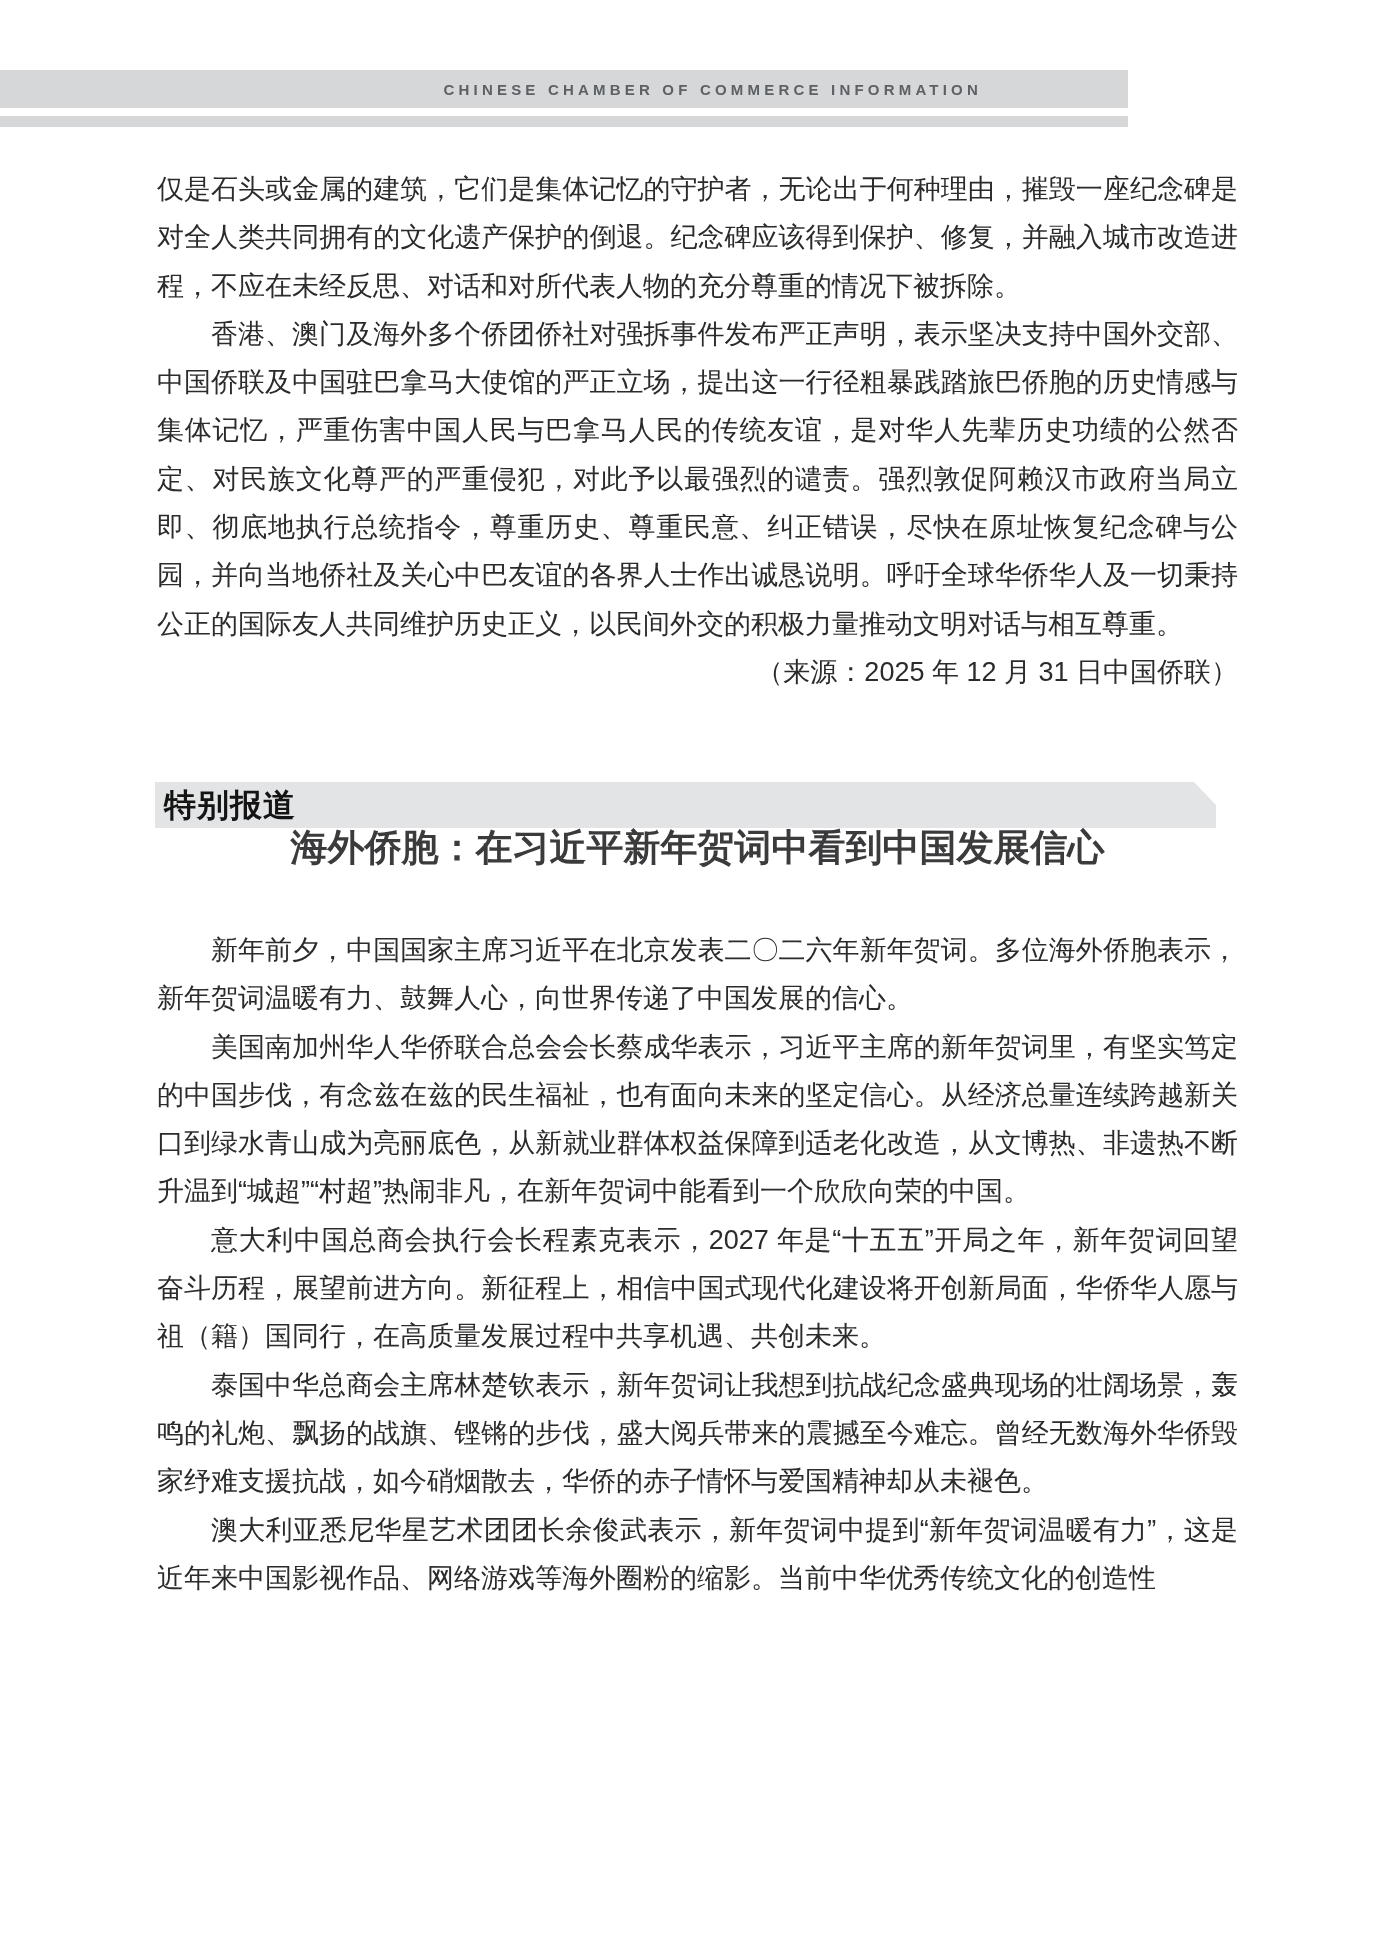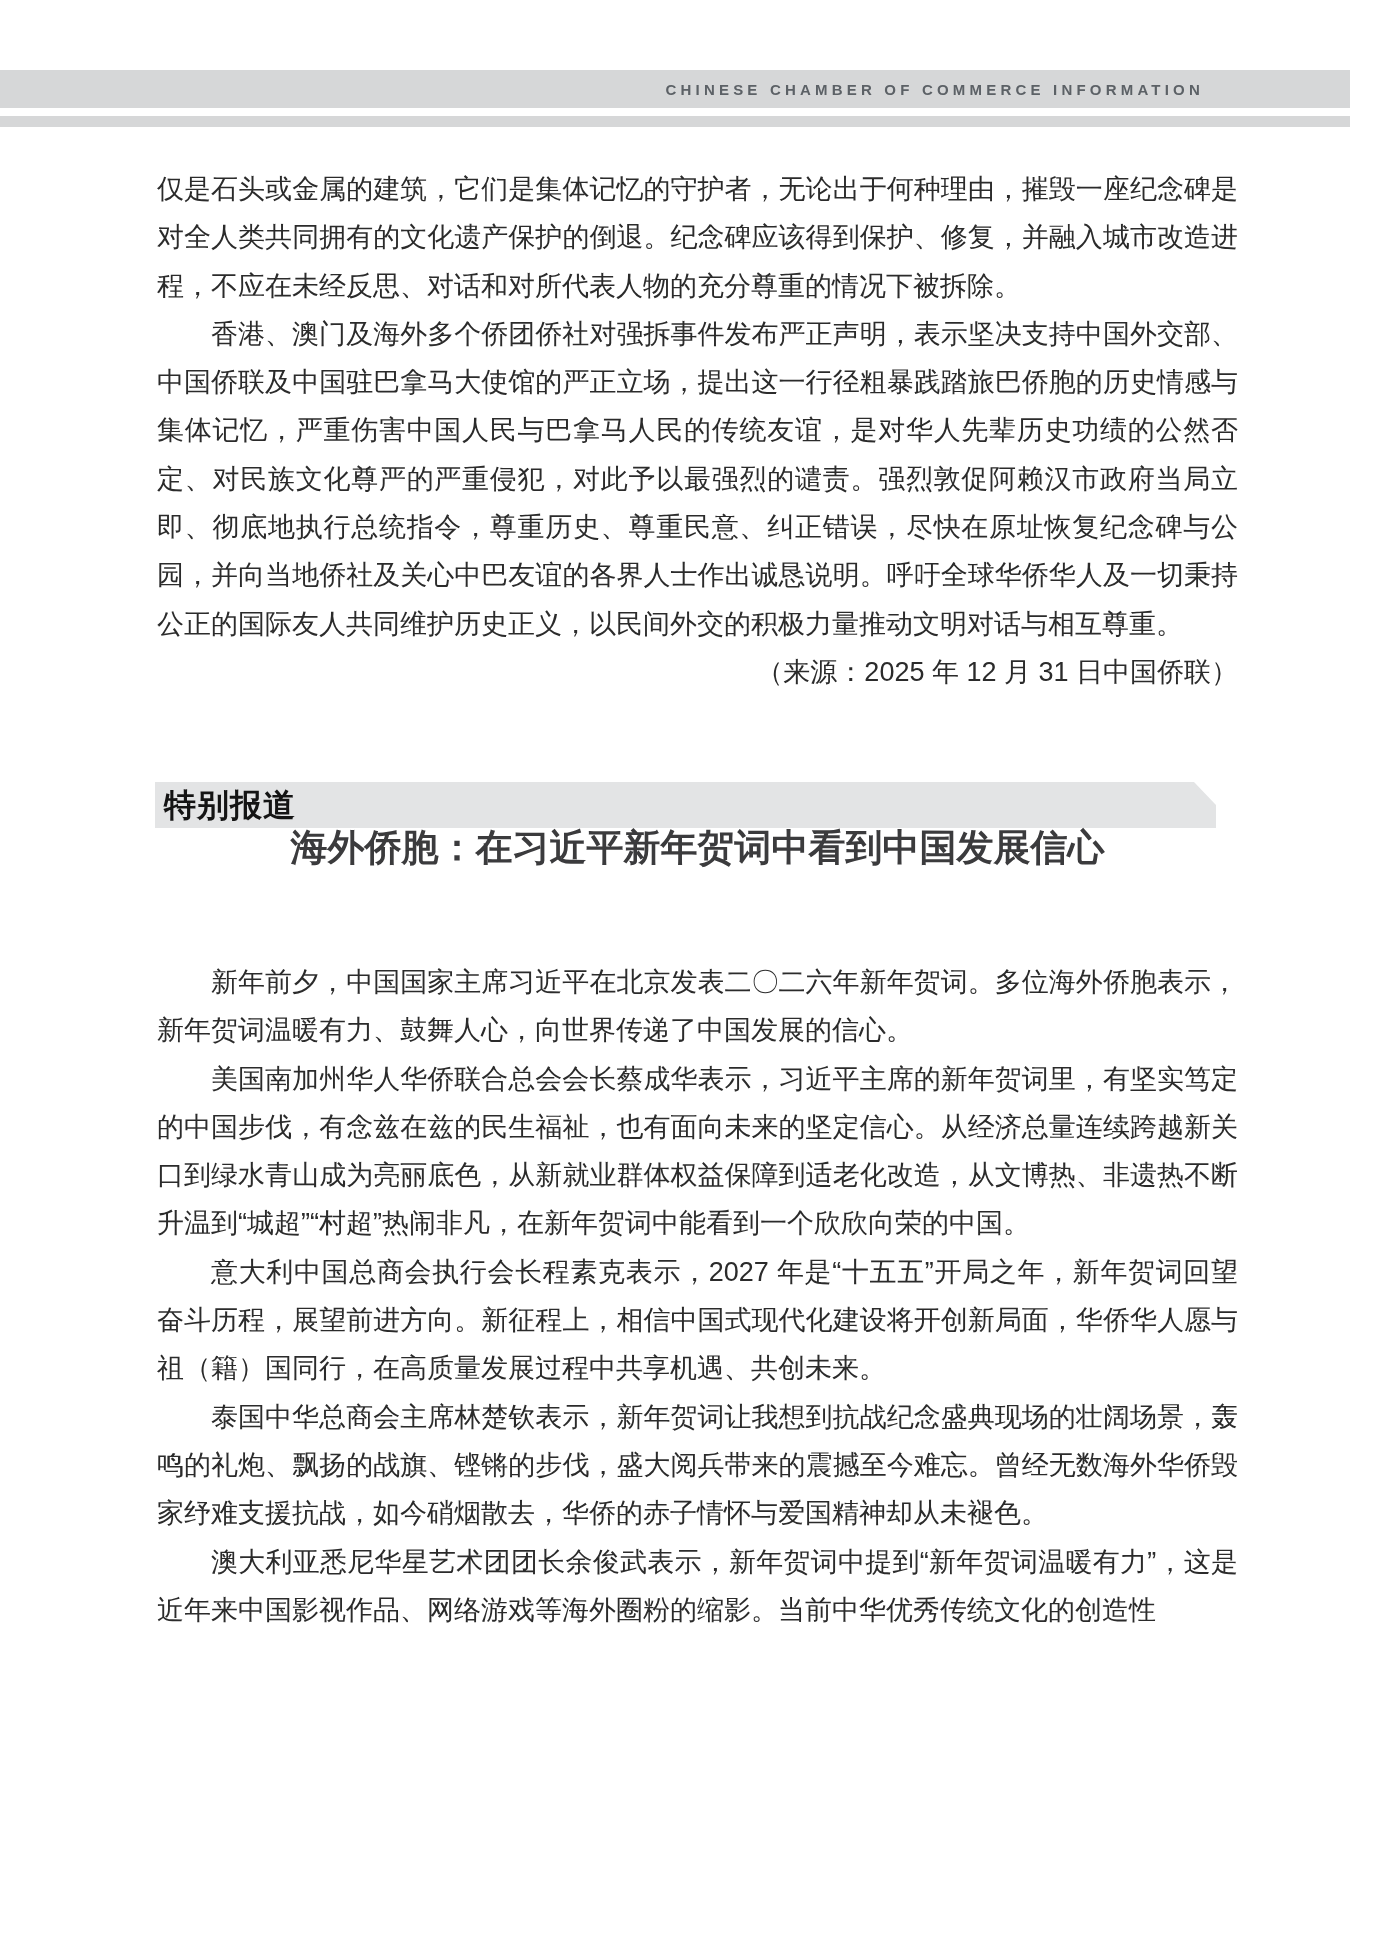--- a/index.html
+++ b/index.html
@@ -13,21 +13,21 @@
     height: 1943px;
     background: #ffffff;
     overflow: hidden;
     font-family: "Liberation Sans", sans-serif;
   }
 
   
   .bar {
     position: absolute;
     left: 0;
-    width: 1350px;
+    width: 1128px;
     background: #d6d7d8;
   }
   .bar-main {
     top: 70px;
     height: 38px;
     display: flex;
     align-items: center;
     justify-content: flex-end;
     padding-right: 146px;
     box-sizing: border-box;
@@ -97,21 +97,21 @@
     width: 1081px;
     margin: 0;
     text-align: center;
     font-size: 37px;
     font-weight: bold;
     color: #3b3b3d;
     line-height: 1.3;
   }
   .article2 {
     position: absolute;
-    top: 958px;
+    top: 926px;
     left: 157px;
     width: 1081px;
   }
 
   
   .page-number {
     position: absolute;
     top: 1954px;
     left: 0;
     width: 1376px;

